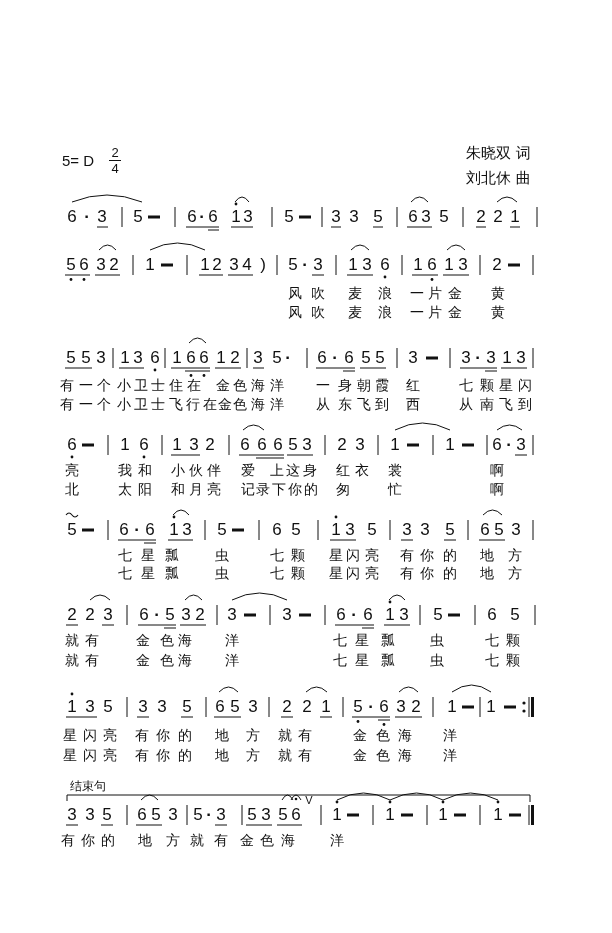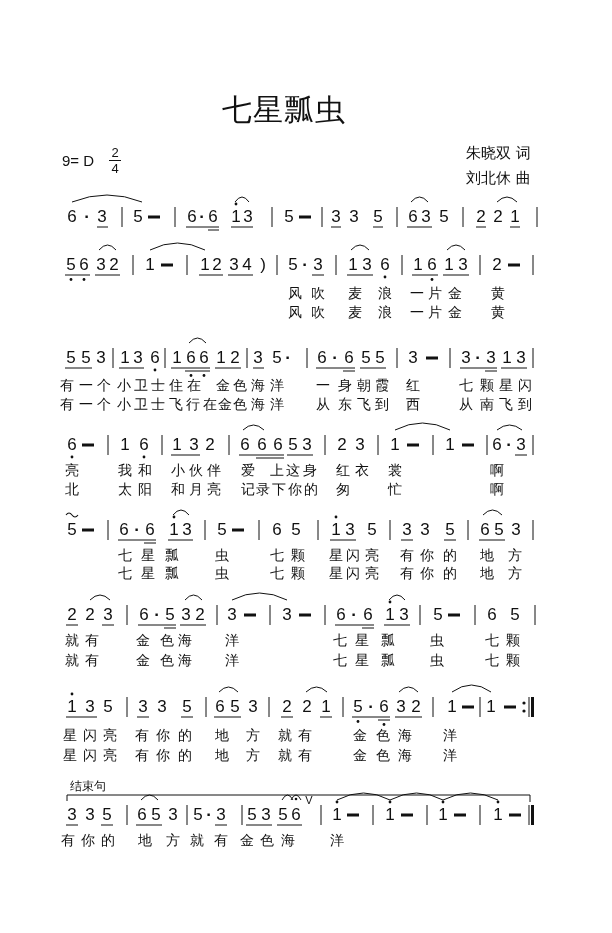--- a/index.html
+++ b/index.html
@@ -86,23 +86,22 @@
       font-size: 14px;
       line-height: 18px;
       color: #111111;
       white-space: pre;
     }
   </style>
 </head>
 <body>
 
 <div id="page">
-  <div class="title">七星瓢虫</div>
 
-  <div class="key">9= D</div>
+  <div class="key">5= D</div>
   <div class="timesig">
     <span class="num">2</span>
     <span class="den">4</span>
   </div>
 
   <div class="credit lyricist">朱晓双 词</div>
   <div class="credit composer">刘北休 曲</div>
 
   <div class="ending-label">结束句</div>
 

